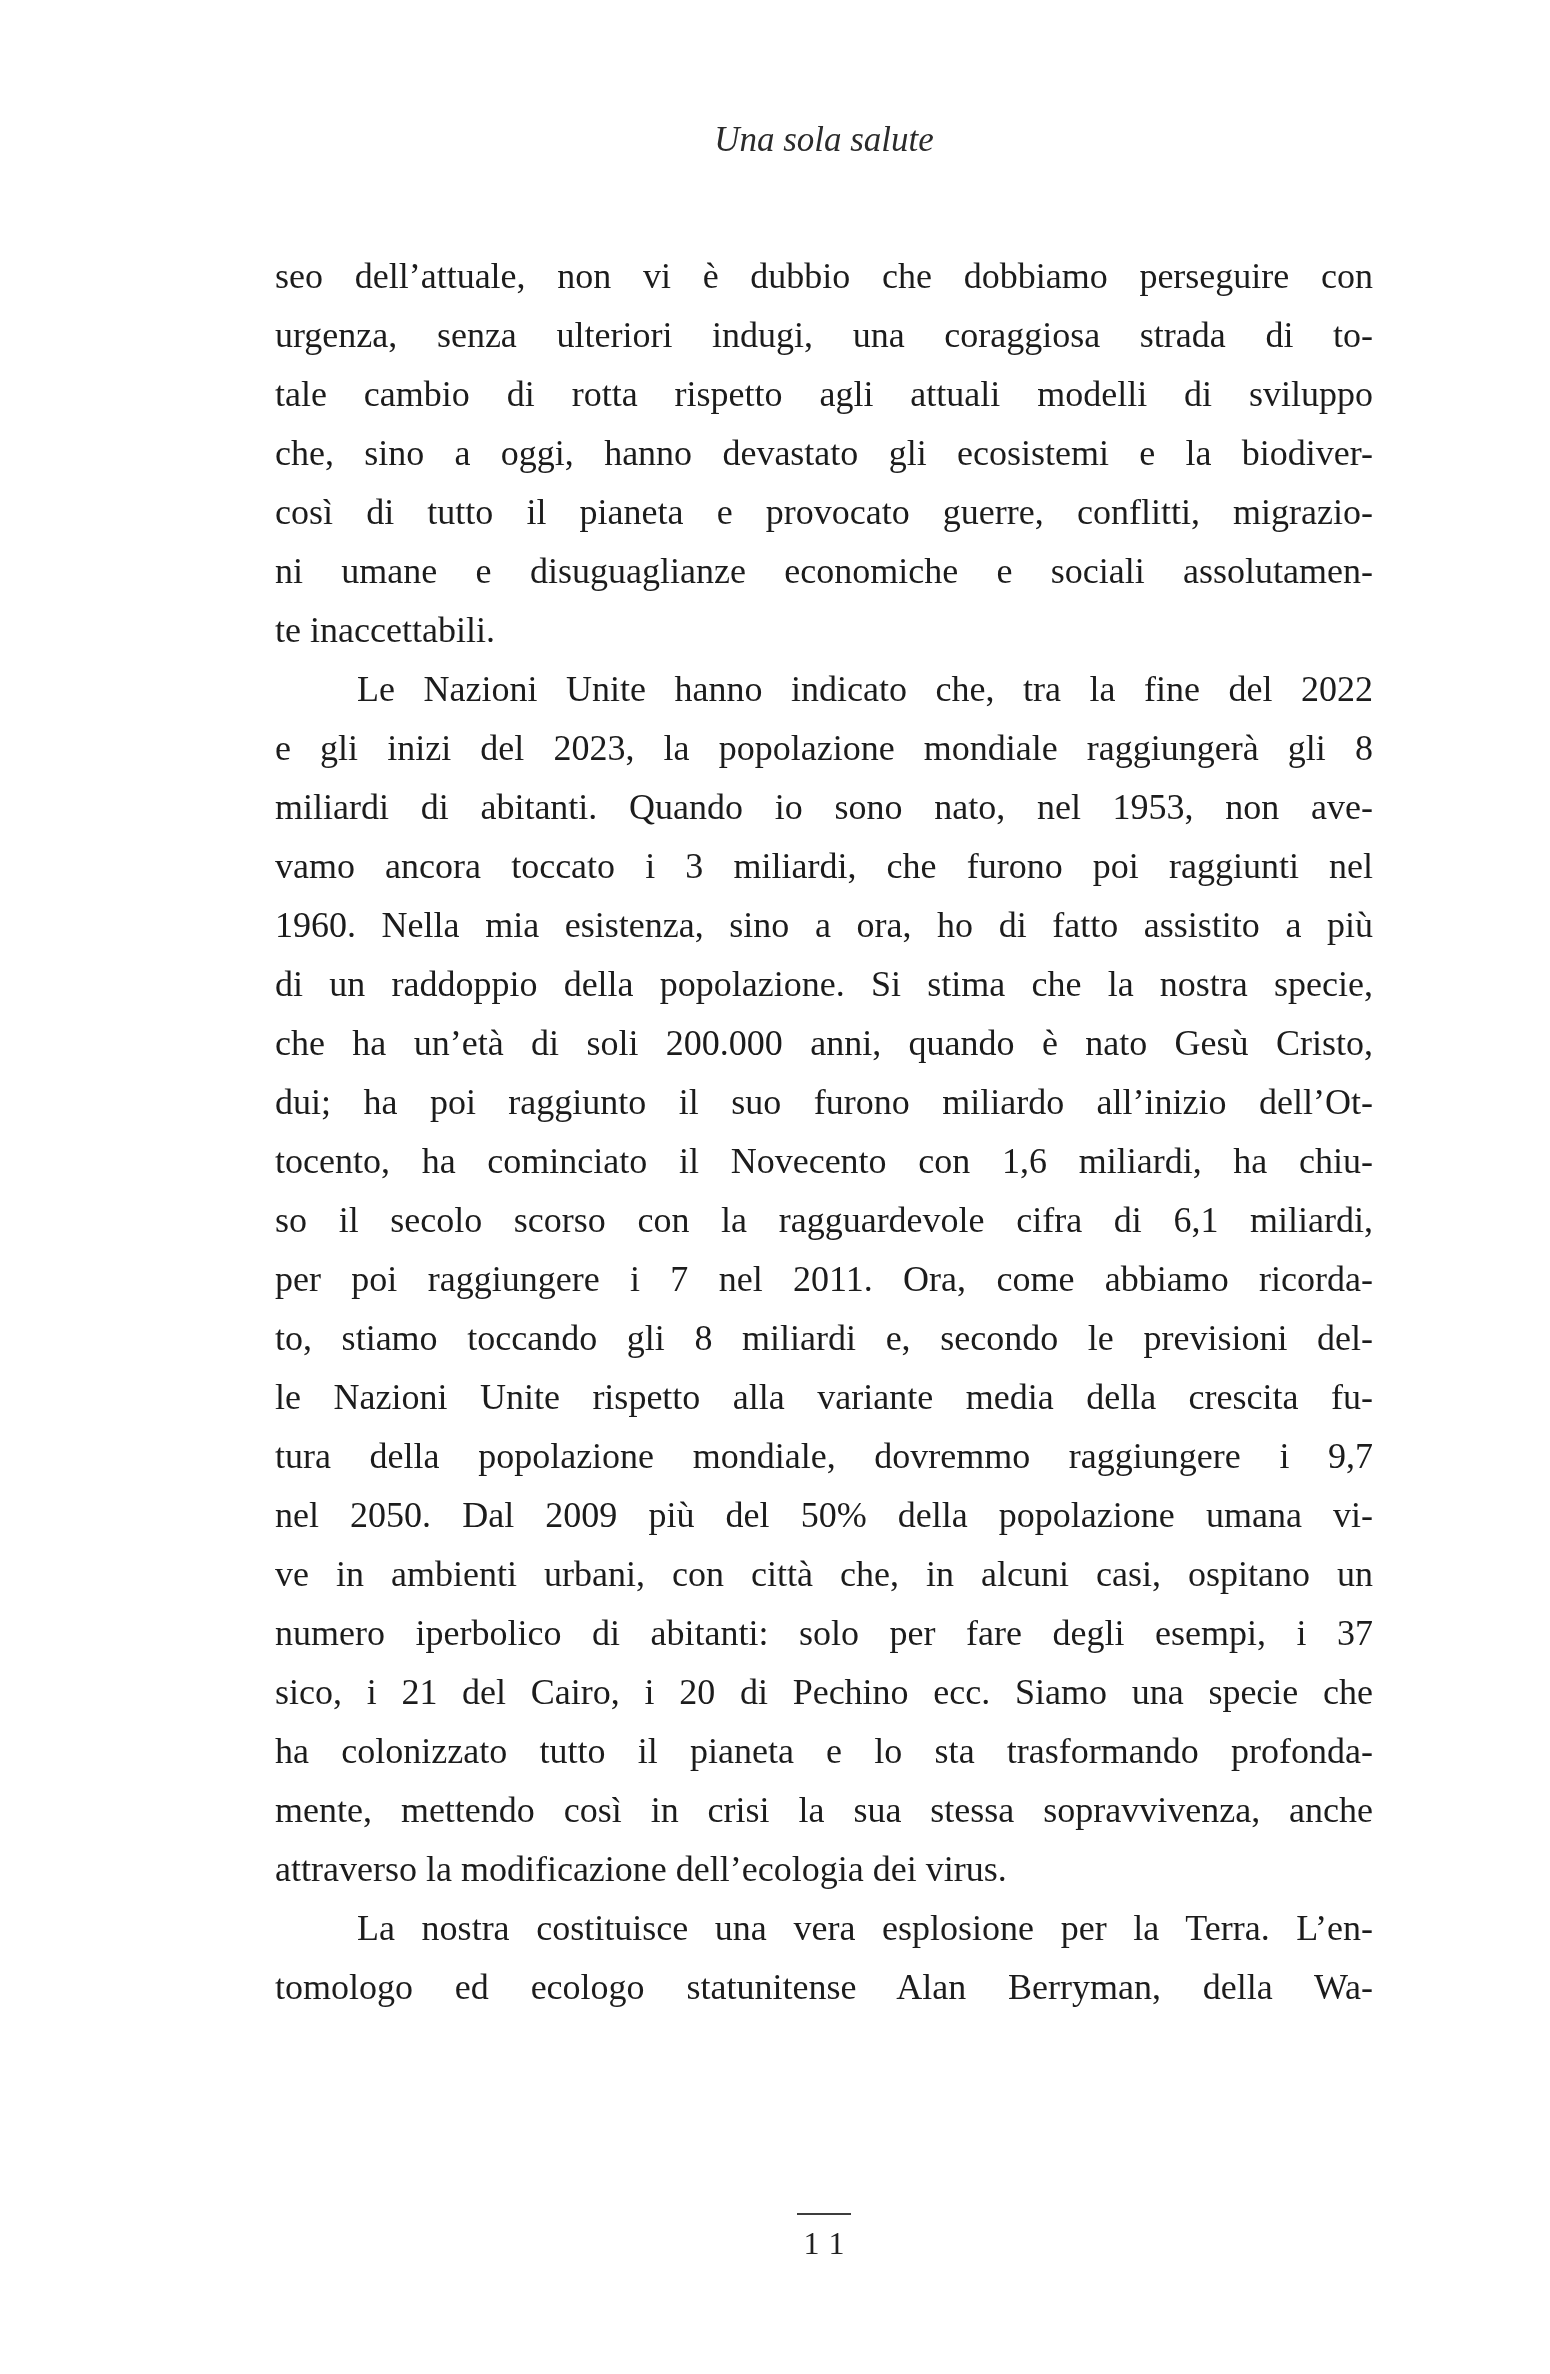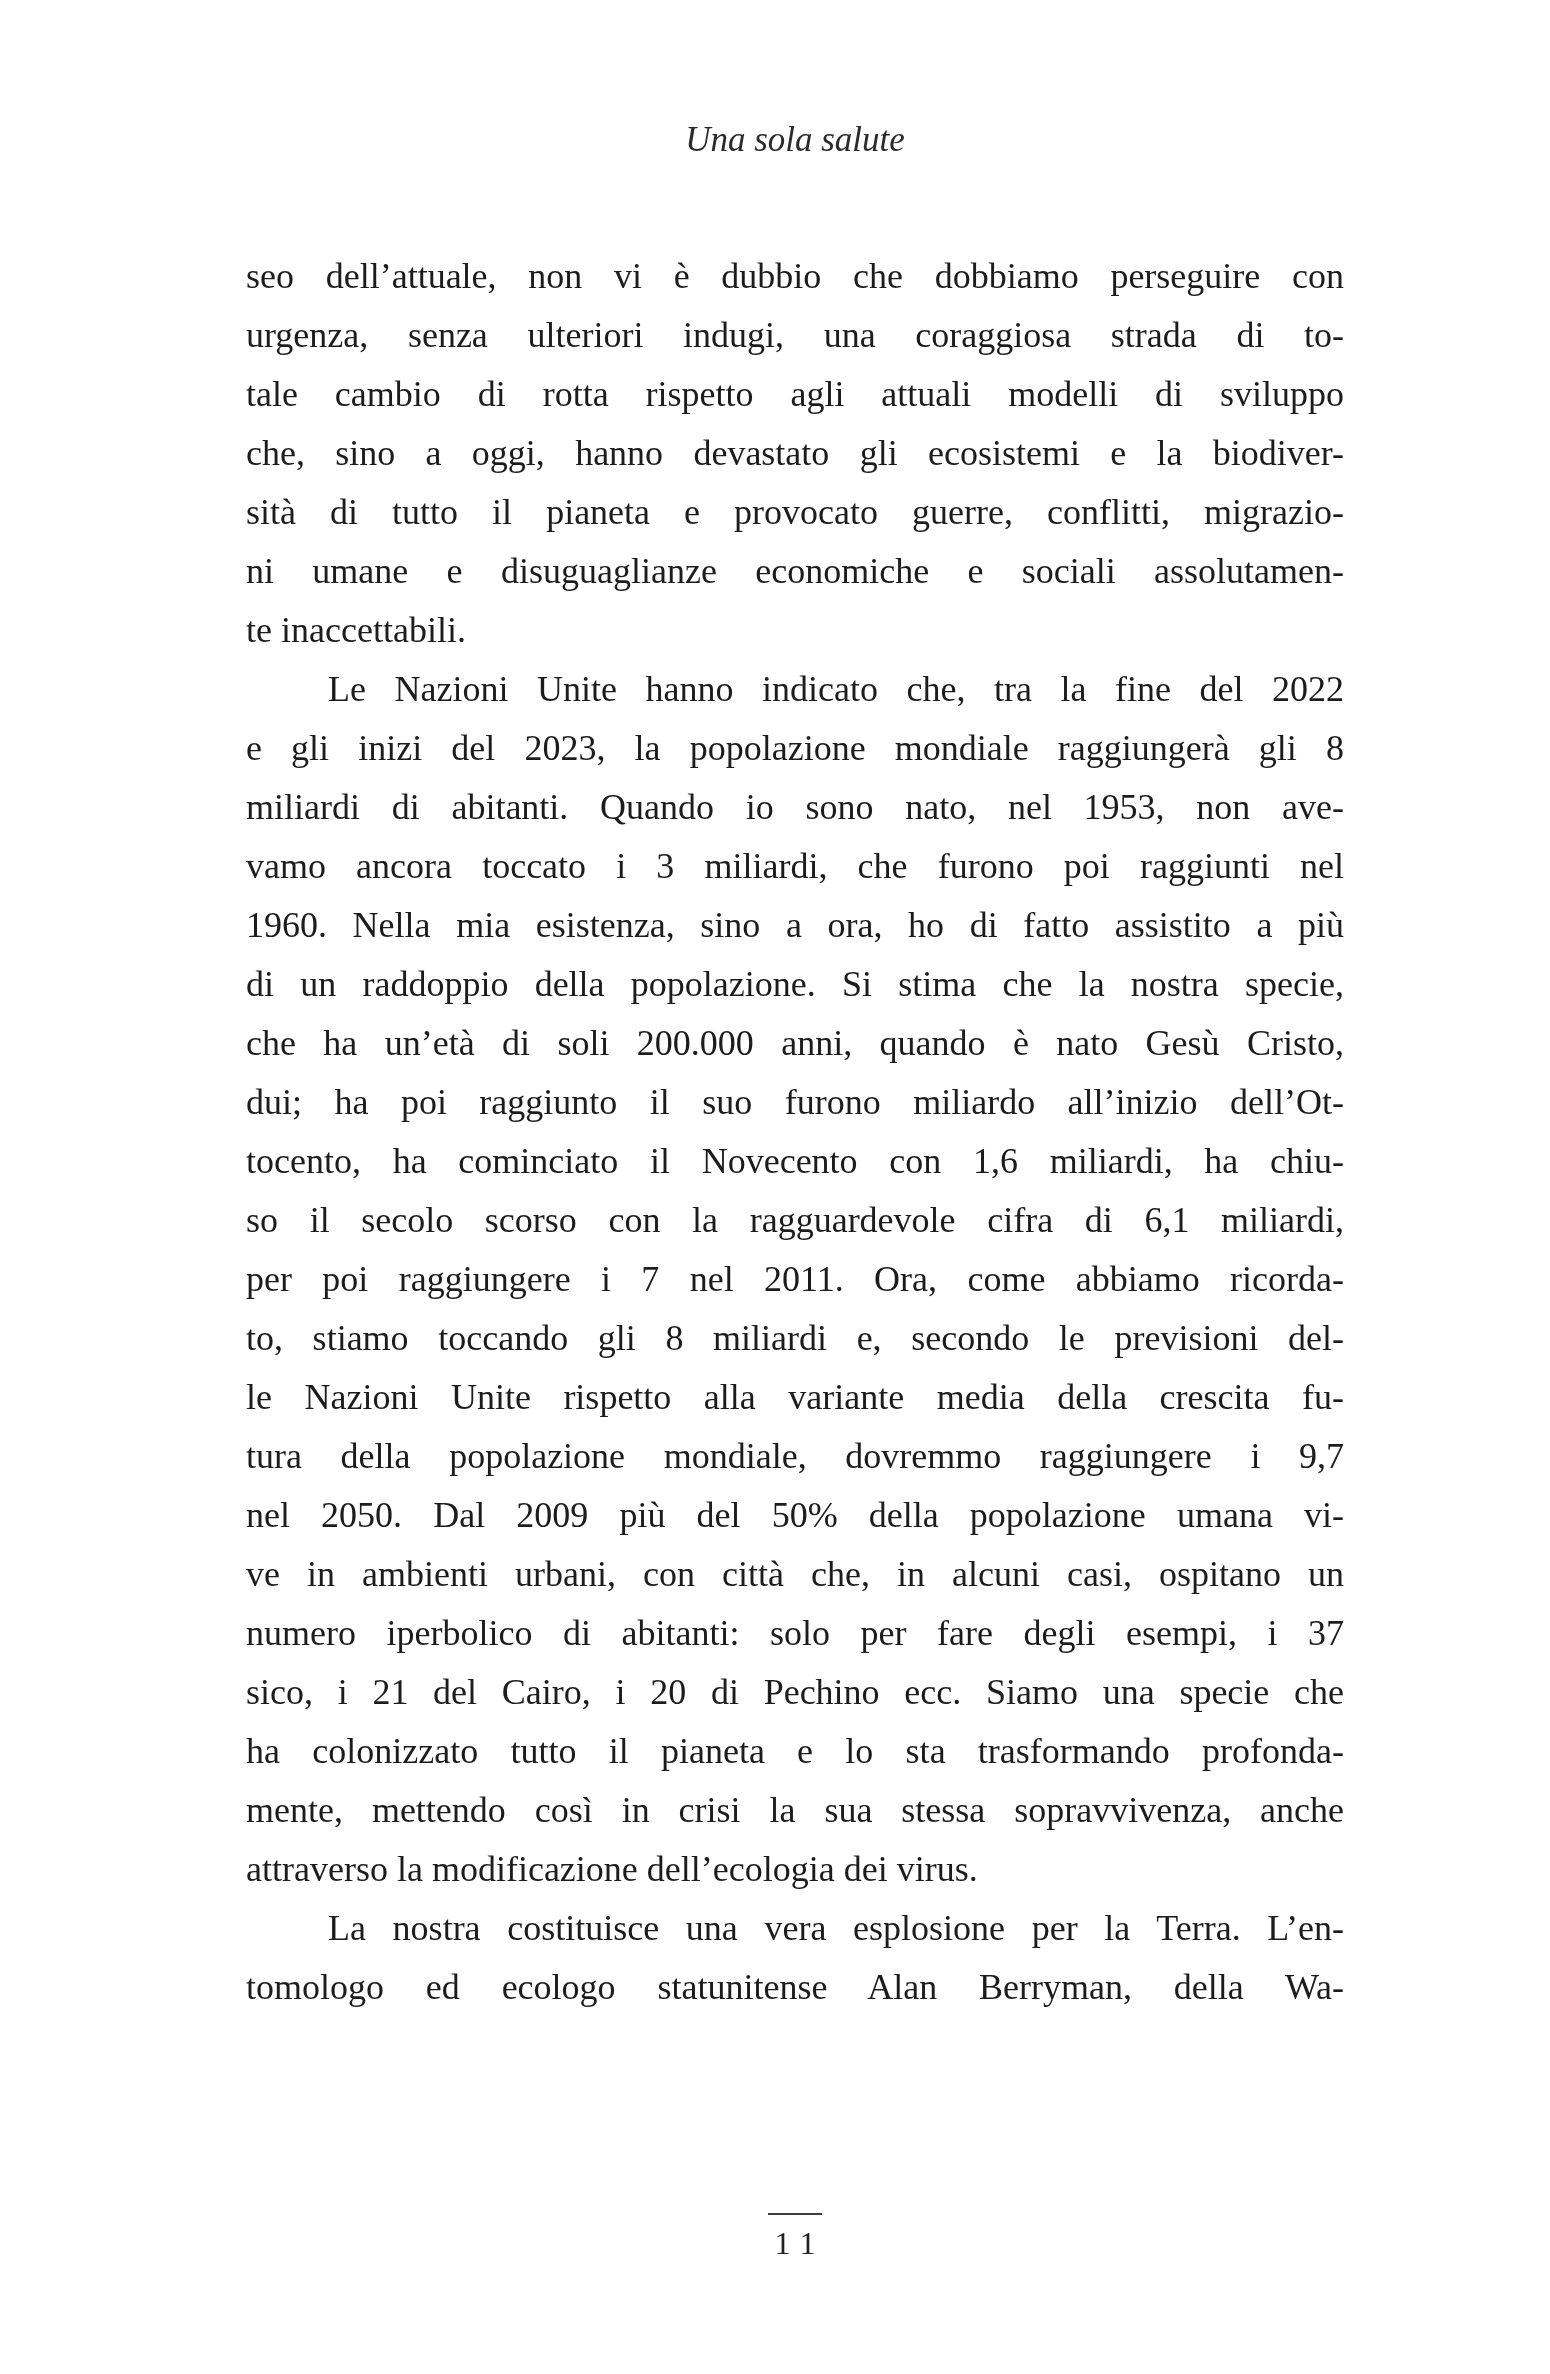--- a/index.html
+++ b/index.html
@@ -4,20 +4,21 @@
 <style>
   html, body { margin: 0; padding: 0; background: #ffffff; }
   .page {
     position: relative;
     width: 1381px;
     height: 2375px;
     background: #ffffff;
     font-family: "Liberation Serif", "DejaVu Serif", serif;
     color: #1e1e1e;
     overflow: hidden;
+    margin-left: 29px;
   }
   .running-header {
     position: absolute;
     left: 246px;
     top: 117px;
     width: 1098px;
     text-align: center;
     font-style: italic;
     font-size: 35px;
     line-height: 45px;
@@ -67,21 +68,21 @@
 
   <div class="running-header">Una sola salute</div>
 
   <div class="body-text">
 
     <div class="paragraph">
       <div class="line">seo dell’attuale, non vi è dubbio che dobbiamo perseguire con</div>
       <div class="line">urgenza, senza ulteriori indugi, una coraggiosa strada di to-</div>
       <div class="line">tale cambio di rotta rispetto agli attuali modelli di sviluppo</div>
       <div class="line">che, sino a oggi, hanno devastato gli ecosistemi e la biodiver-</div>
-      <div class="line">sità di tutto il pianeta e provocato guerre, conflitti, migrazio-</div>
+      <div class="line">così di tutto il pianeta e provocato guerre, conflitti, migrazio-</div>
       <div class="line">ni umane e disuguaglianze economiche e sociali assolutamen-</div>
       <div class="line flush">te inaccettabili.</div>
     </div>
 
     <div class="paragraph">
       <div class="line ind">Le Nazioni Unite hanno indicato che, tra la fine del 2022</div>
       <div class="line">e gli inizi del 2023, la popolazione mondiale raggiungerà gli 8</div>
       <div class="line">miliardi di abitanti. Quando io sono nato, nel 1953, non ave-</div>
       <div class="line">vamo ancora toccato i 3 miliardi, che furono poi raggiunti nel</div>
       <div class="line">1960. Nella mia esistenza, sino a ora, ho di fatto assistito a più</div>

